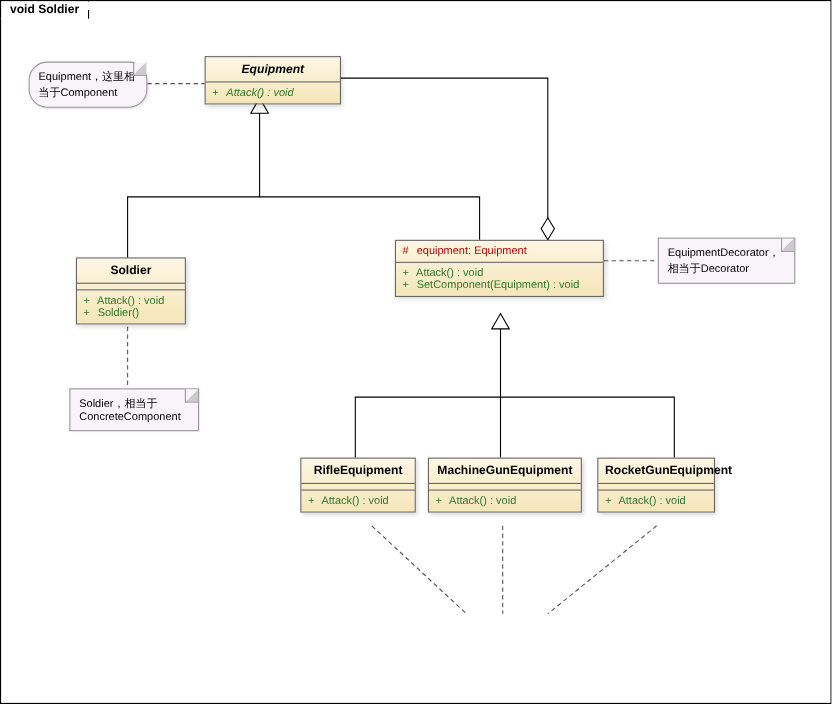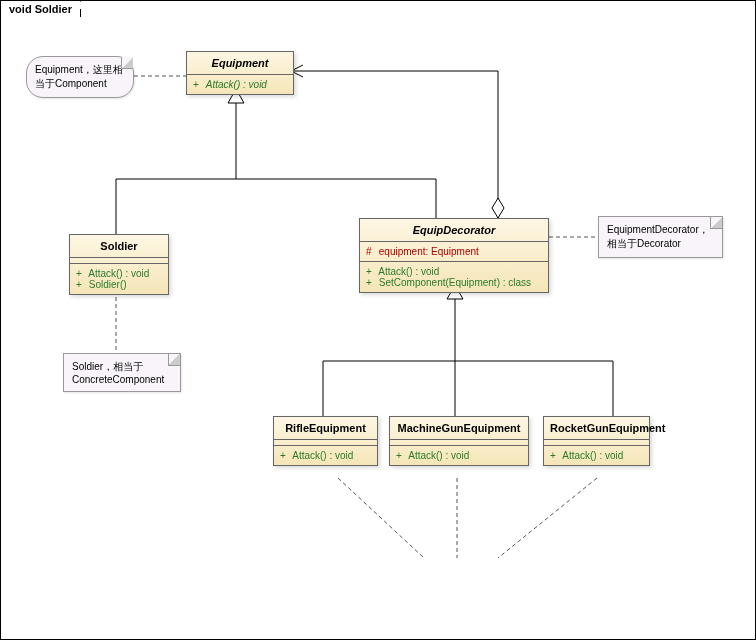--- a/index.html
+++ b/index.html
@@ -54,44 +54,43 @@
 
     <line x1="133" y1="75" x2="185" y2="75" stroke="#555" stroke-dasharray="4,3"></line>
     <line x1="115" y1="296" x2="115" y2="352" stroke="#555" stroke-dasharray="4,3"></line>
     <line x1="548" y1="236" x2="597" y2="236" stroke="#555" stroke-dasharray="4,3"></line>
 
     <line x1="337" y1="477" x2="423" y2="557" stroke="#555" stroke-dasharray="4,3"></line>
     <line x1="456" y1="477" x2="456" y2="557" stroke="#555" stroke-dasharray="4,3"></line>
     <line x1="596" y1="477" x2="497" y2="557" stroke="#555" stroke-dasharray="4,3"></line>
   </svg>
 
-  <div class="class-box" style="left:185px; top:50px; width:108px;">
+  <div class="class-box" style="left:185px; top:50px; width:124px;">
     <div class="class-name">Equipment</div>
     <div class="class-ops">
       <div class="op-line"><span class="vis">+</span> <span class="mname-i">Attack() : void</span></div>
     </div>
   </div>
 
   <div class="class-box" style="left:68px; top:233px; width:100px;">
     <div class="class-name normal">Soldier</div>
     <div class="small-empty"></div>
     <div class="class-ops">
       <div class="op-line"><span class="vis">+</span> <span class="mname">Attack() : void</span></div>
       <div class="op-line"><span class="vis">+</span> <span class="mname">Soldier()</span></div>
     </div>
   </div>
 
   <div class="class-box" style="left:358px; top:217px; width:190px;">
-    <div class="class-name">EquipDecorator</div>
     <div class="class-attrs">
       <div class="op-line"><span class="vis vis-prot">#</span> <span class="aname">equipment: Equipment</span></div>
     </div>
     <div class="class-ops">
       <div class="op-line"><span class="vis">+</span> <span class="mname">Attack() : void</span></div>
-      <div class="op-line"><span class="vis">+</span> <span class="mname">SetComponent(Equipment) : class</span></div>
+      <div class="op-line"><span class="vis">+</span> <span class="mname">SetComponent(Equipment) : void</span></div>
     </div>
   </div>
 
   <div class="class-box" style="left:272px; top:415px; width:105px;">
     <div class="class-name normal">RifleEquipment</div>
     <div class="small-empty"></div>
     <div class="class-ops">
       <div class="op-line"><span class="vis">+</span> <span class="mname">Attack() : void</span></div>
     </div>
   </div>

